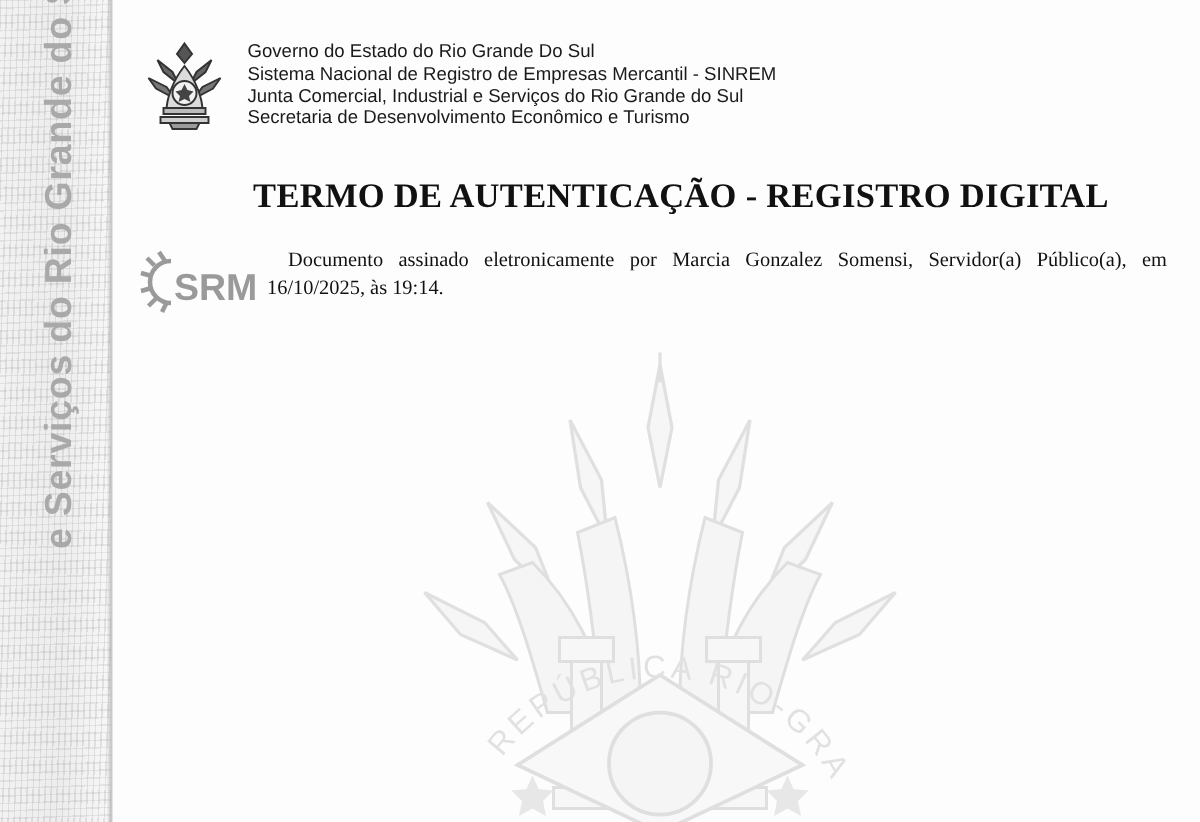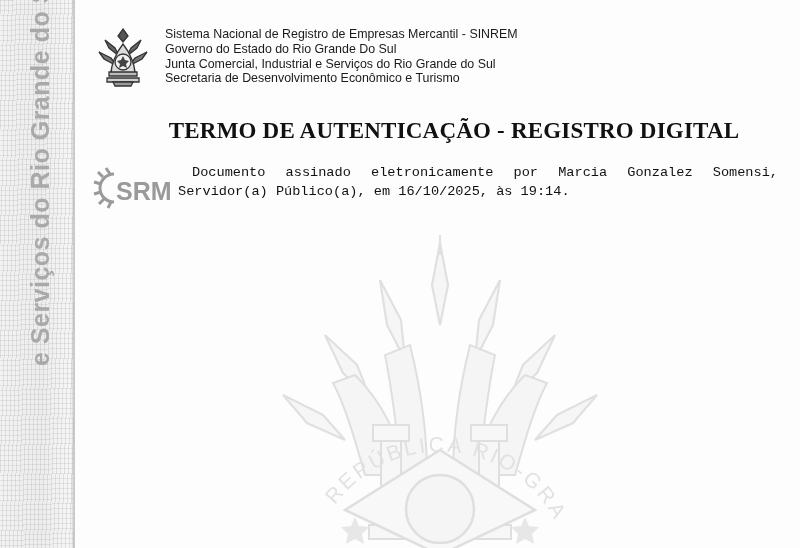--- a/index.html
+++ b/index.html
@@ -138,21 +138,21 @@
     color: #6d28d9;
   }
   .srm-logo svg { display:block; width: 100%; height: 100%; }
 
   
   .body-text {
     position: absolute;
     left: 178px;
     top: 163px;
     width: 600px;
-    font-family: Liberation Mono, monospace;
+    font-family: Liberation Serif, serif;
     font-size: 13.6px;
     line-height: 19px;
     color: #111;
     text-align: justify;
     text-indent: 14px;
   }
 </style>
 </head>
 <body>
 
@@ -221,22 +221,22 @@
           <path d="M28 18 C 36 28, 40 40, 40 48 L 16 48 C 16 40, 20 28, 28 18 Z" fill="#dcdcdc"></path>
           <path d="M14 46 L42 46 L42 50 L14 50 Z" fill="#bbb"></path>
           <circle cx="28" cy="36" r="8" fill="#f1f1f1"></circle>
           <path d="M28 30 l2 4 4 1 -3 3 1 4 -4 -2 -4 2 1 -4 -3 -3 4 -1 z" fill="#444" stroke="none"></path>
           <path d="M12 52 L44 52 L44 56 L12 56 Z" fill="#cfcfcf"></path>
           <path d="M18 56 L38 56 L36 60 L20 60 Z" fill="#9a9a9a"></path>
         </g>
       </svg>
     </div>
     <div class="header-lines">
+      <div>Governo do Estado do Rio Grande Do Sul</div>
       <div>Sistema Nacional de Registro de Empresas Mercantil - SINREM</div>
-      <div>Governo do Estado do Rio Grande Do Sul</div>
       <div>Junta Comercial, Industrial e Serviços do Rio Grande do Sul</div>
       <div>Secretaria de Desenvolvimento Econômico e Turismo</div>
     </div>
   </div>
 
   <div class="doc-title">TERMO DE AUTENTICAÇÃO - REGISTRO DIGITAL</div>
 
   <div class="srm-logo">
     <svg viewBox="0 0 92 56" xmlns="http://www.w3.org/2000/svg">
       <g stroke="#9a9a9a" stroke-width="3" fill="none">

